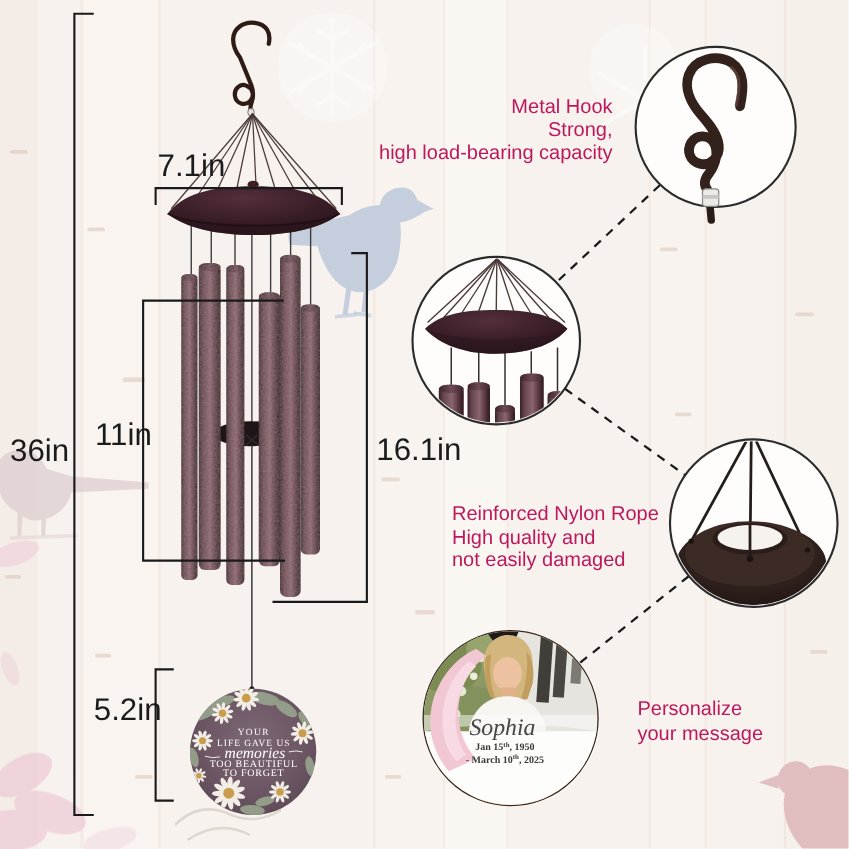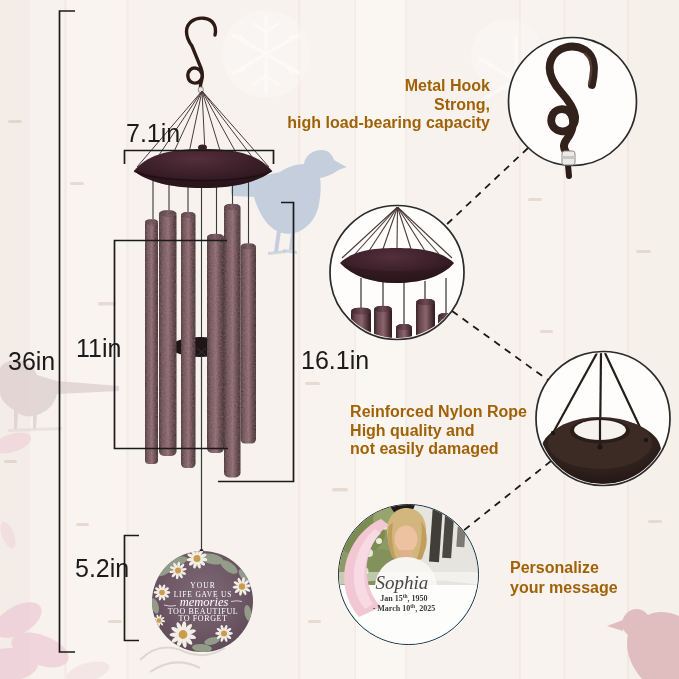--- a/index.html
+++ b/index.html
@@ -1,17 +1,17 @@
 <!DOCTYPE html>
 <html><head><meta charset="utf-8"><style>
 html,body{margin:0;padding:0}
 .page{position:relative;width:679px;height:679px;background:#f7f2ee;overflow:hidden;font-family:"Liberation Sans",sans-serif}
 .abs{position:absolute}
 .lbl{position:absolute;font-size:25px;color:#1b1b1b;white-space:nowrap}
-.calltext{position:absolute;font-size:16px;font-weight:bold;color:#a16207;line-height:18.6px;white-space:nowrap}
+.calltext{position:absolute;font-size:16px;font-weight:normal;color:#be185d;line-height:18.6px;white-space:nowrap}
 </style></head>
 <body>
 <div class="page">
 <svg class="abs" style="left:0;top:0" width="679" height="679" viewBox="0 0 679 679">
 <defs>
 <linearGradient id="tg" x1="0" y1="0" x2="1" y2="0">
  <stop offset="0" stop-color="#3a2228"></stop>
           <stop offset="0.2" stop-color="#69474f"></stop>
  <stop offset="0.42" stop-color="#7f5b64"></stop>
           <stop offset="0.52" stop-color="#8a656e"></stop>
@@ -371,21 +371,21 @@
  <text x="51" y="37" font-size="7.5" letter-spacing="1.1">YOUR</text>
  <text x="51" y="45.5" font-size="7.5" letter-spacing="0.8">LIFE GAVE US</text>
  <text x="52" y="55" font-size="12.5" font-style="italic">memories</text>
  <path d="M12,54 Q18,56 24,54.5 M79,50.5 Q85,49 90,50.5" stroke="#ffffff" stroke-width="0.7" fill="none"></path>
  <text x="51" y="62.5" font-size="8" letter-spacing="0.6">TOO BEAUTIFUL</text>
  <text x="51" y="70" font-size="8" letter-spacing="0.6">TO FORGET</text>
 </g>
 </svg>
 </div>
 
-<div class="abs" style="left:338.4px;top:503.9px;width:139px;height:139px;border:1.6px solid #2b2b2b;border-radius:50%;overflow:hidden;background:#0ea5e9">
+<div class="abs" style="left:338.4px;top:503.9px;width:139px;height:139px;border:1.6px solid #2b2b2b;border-radius:50%;overflow:hidden;background:#f97316">
 <svg width="139" height="139" viewBox="0 0 139 139">
  <rect x="0" y="0" width="139" height="84" fill="#e6e4df"></rect>
  <rect x="0" y="0" width="62" height="82" fill="#8e9a65"></rect>
  <ellipse cx="20" cy="28" rx="26" ry="22" fill="#78884e" opacity="0.85"></ellipse>
  <ellipse cx="40" cy="64" rx="24" ry="20" fill="#81915a" opacity="0.85"></ellipse>
  <ellipse cx="52" cy="14" rx="18" ry="12" fill="#98a56e" opacity="0.9"></ellipse>
  <circle cx="30" cy="48" r="4" fill="#eaeed8" opacity="0.95"></circle>
  <circle cx="40" cy="36" r="3" fill="#f0f3e2" opacity="0.95"></circle>
  <circle cx="26" cy="66" r="3.5" fill="#e6ecd4" opacity="0.9"></circle>
  <circle cx="46" cy="22" r="2.6" fill="#eef2df" opacity="0.9"></circle>

